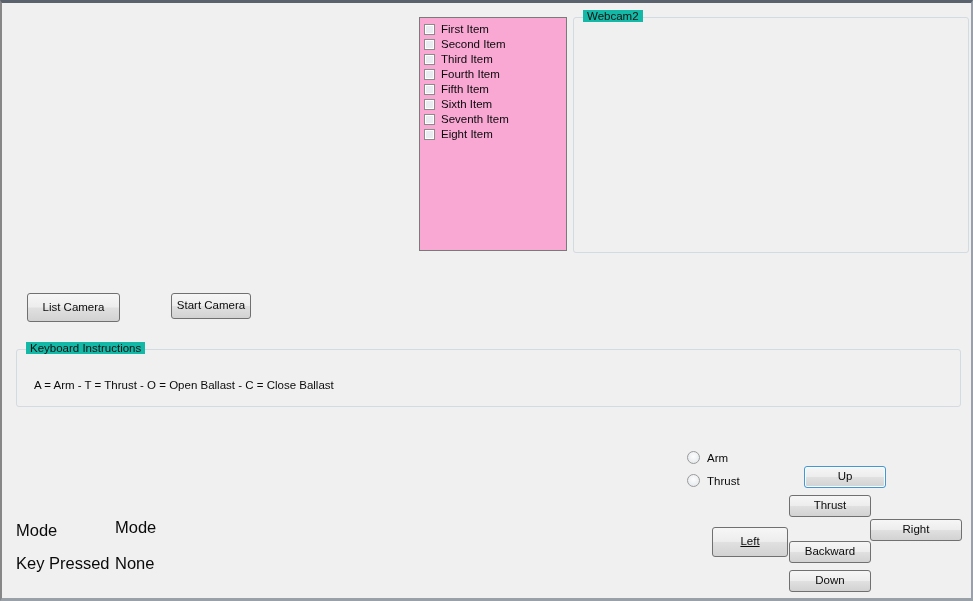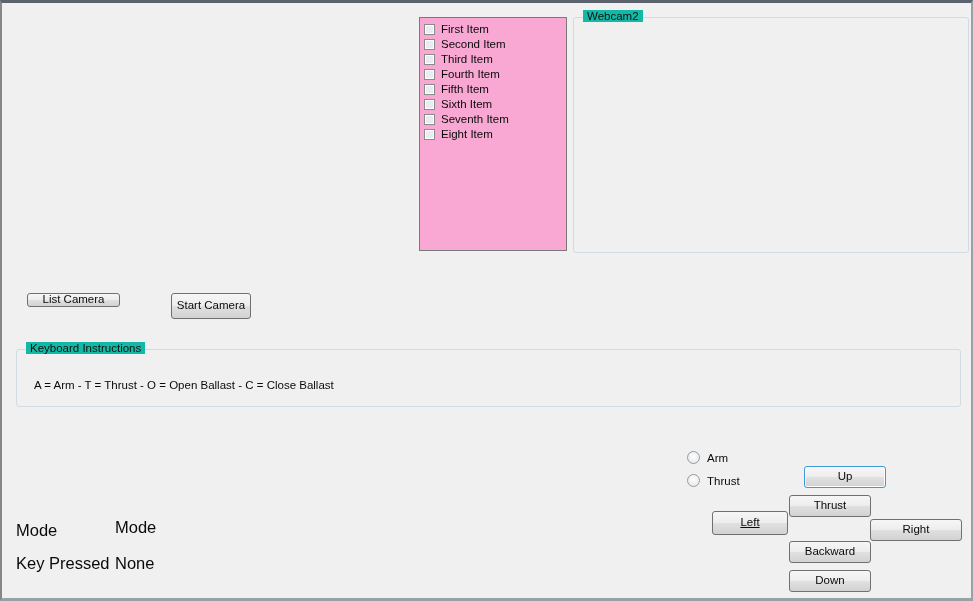--- a/index.html
+++ b/index.html
@@ -133,26 +133,26 @@
     line-height: 1;
     display: flex;
     align-items: center;
     justify-content: center;
   }
   .btn.focused {
     border: 1px solid #3c9ad6;
     box-shadow: inset 0 0 0 1px #ffffff;
   }
 
-  #btn-list-camera  { left: 25px;  top: 290px; width: 93px; height: 14px; }
+  #btn-list-camera  { left: 25px;  top: 290px; width: 93px; height: 29px; }
   #btn-start-camera { left: 169px; top: 290px; width: 80px; height: 26px; }
 
   #btn-up       { left: 787px; top: 463px; width: 82px; height: 22px; margin-left: 15px; }
   #btn-forward  { left: 787px; top: 492px; width: 82px; height: 22px; }
-  #btn-left     { left: 710px; top: 508px; width: 76px; height: 24px; text-decoration: underline; }
+  #btn-left     { left: 710px; top: 524px; width: 76px; height: 30px; text-decoration: underline; }
   #btn-right    { left: 868px; top: 516px; width: 92px; height: 22px; }
   #btn-backward { left: 787px; top: 538px; width: 82px; height: 22px; }
   #btn-down     { left: 787px; top: 567px; width: 82px; height: 22px; }
 
   
   .radio-row {
     position: absolute;
     display: flex;
     align-items: center;
     cursor: pointer;

